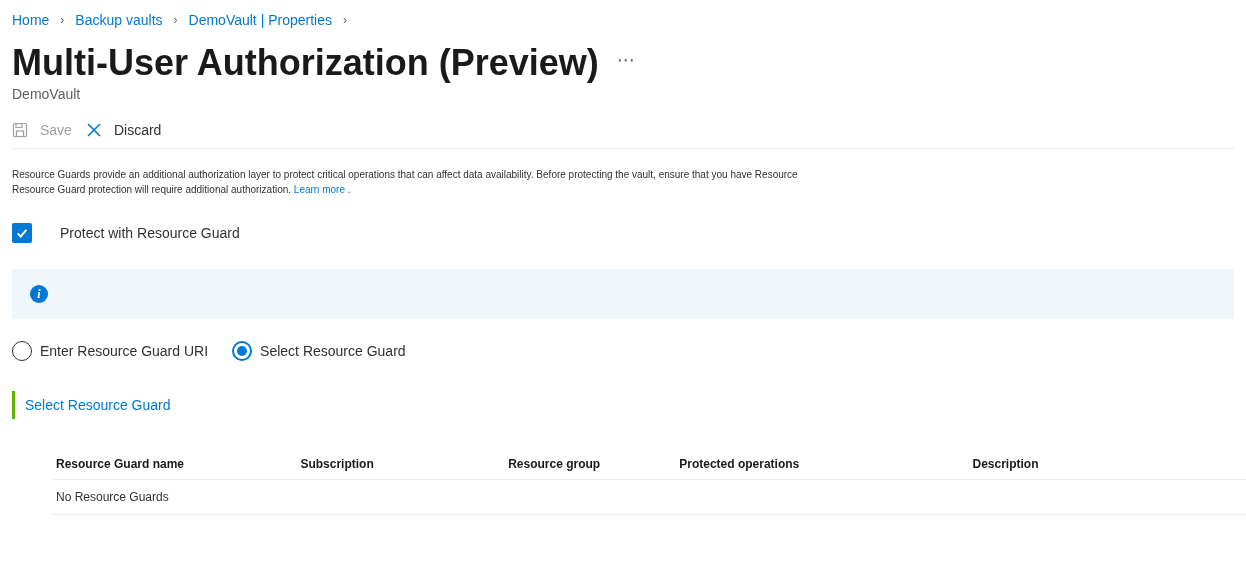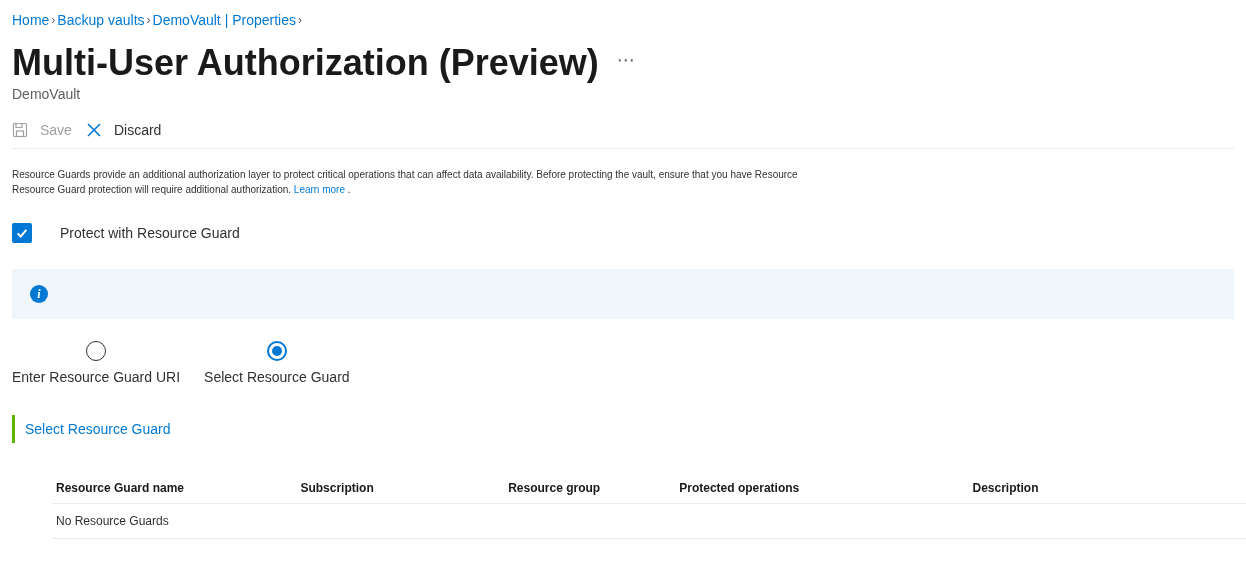--- a/index.html
+++ b/index.html
@@ -7,21 +7,21 @@
     font-family: "Segoe UI", Arial, sans-serif;
     font-size: 14px;
     color: #323130;
     background: #fff;
     width: 1246px;
     padding: 8px 12px;
   }
   .breadcrumb {
     display: flex;
     align-items: center;
-    gap: 2px;
+    gap: 11px;
     padding: 4px 0 8px 0;
     font-size: 14px;
     text-align: center;
   }
   .breadcrumb a { color: #0078d4; text-decoration: none; cursor: pointer; }
   .breadcrumb .chev { color: #605e5c; font-size: 12px; }
   h1.page-title {
     font-size: 36px;
     font-weight: 600;
     color: #1b1a19;
@@ -91,21 +91,21 @@
     font-size: 12px;
     flex-shrink: 0;
   }
   .info-banner a { color:#0078d4; text-decoration: underline; }
   .radio-row {
     display: flex;
     align-items: center;
     gap: 24px;
     margin-bottom: 30px;
   }
-  .radio-option { display: flex; align-items: center; gap: 8px; cursor:pointer;flex-direction:column; }
+  .radio-option { display: flex; align-items: center; gap: 8px; cursor:pointer; }
   .radio {
     width: 20px; height: 20px;
     border: 1.5px solid #323130;
     border-radius: 50%;
     display:flex; align-items:center; justify-content:center;
   }
   .radio.selected { border-color: #0078d4; border-width:2px;}
   .radio.selected::after {
     content:""; width:10px; height:10px; background:#0078d4; border-radius:50%;
   }

